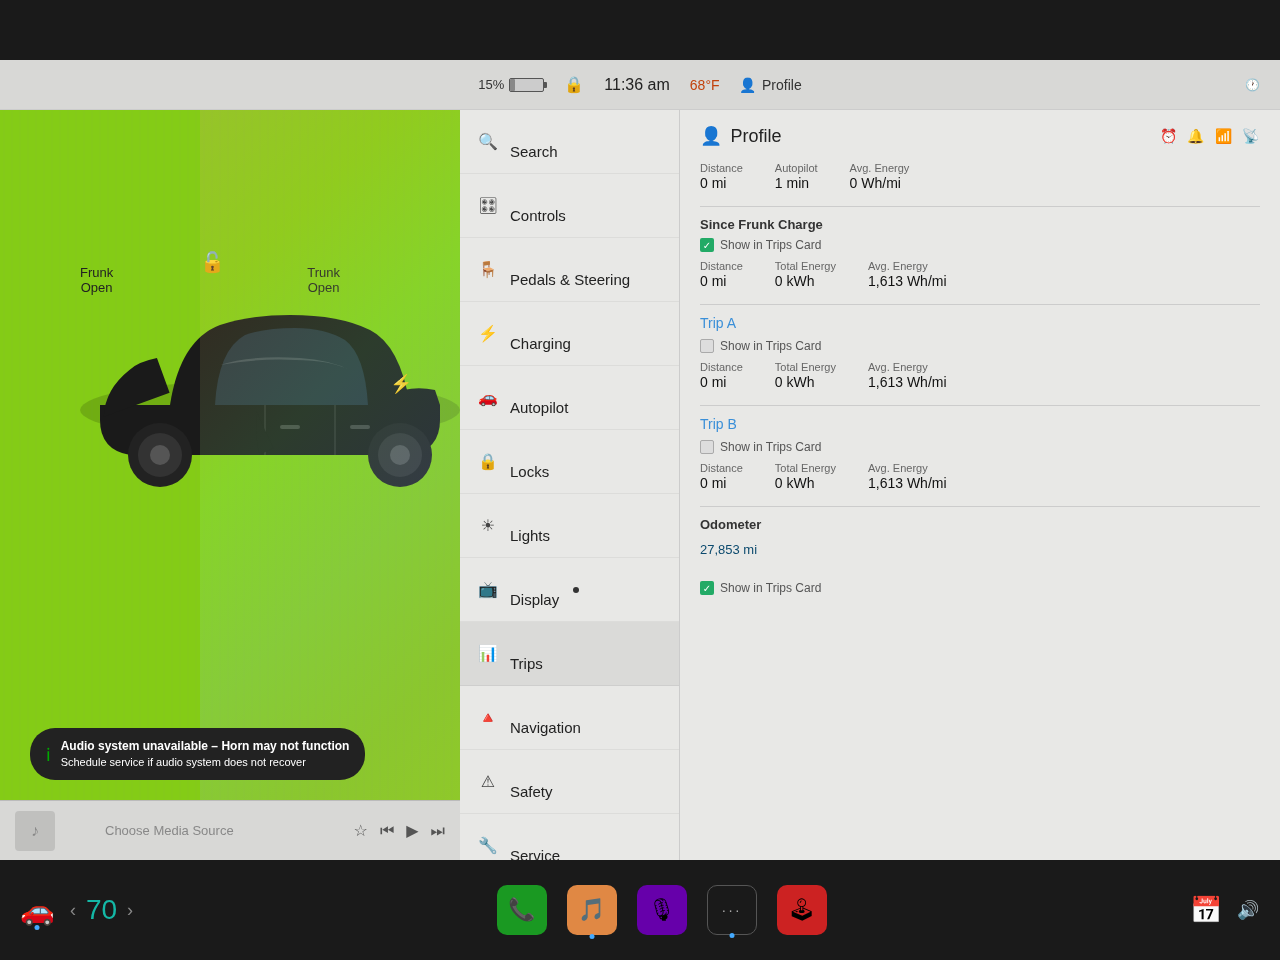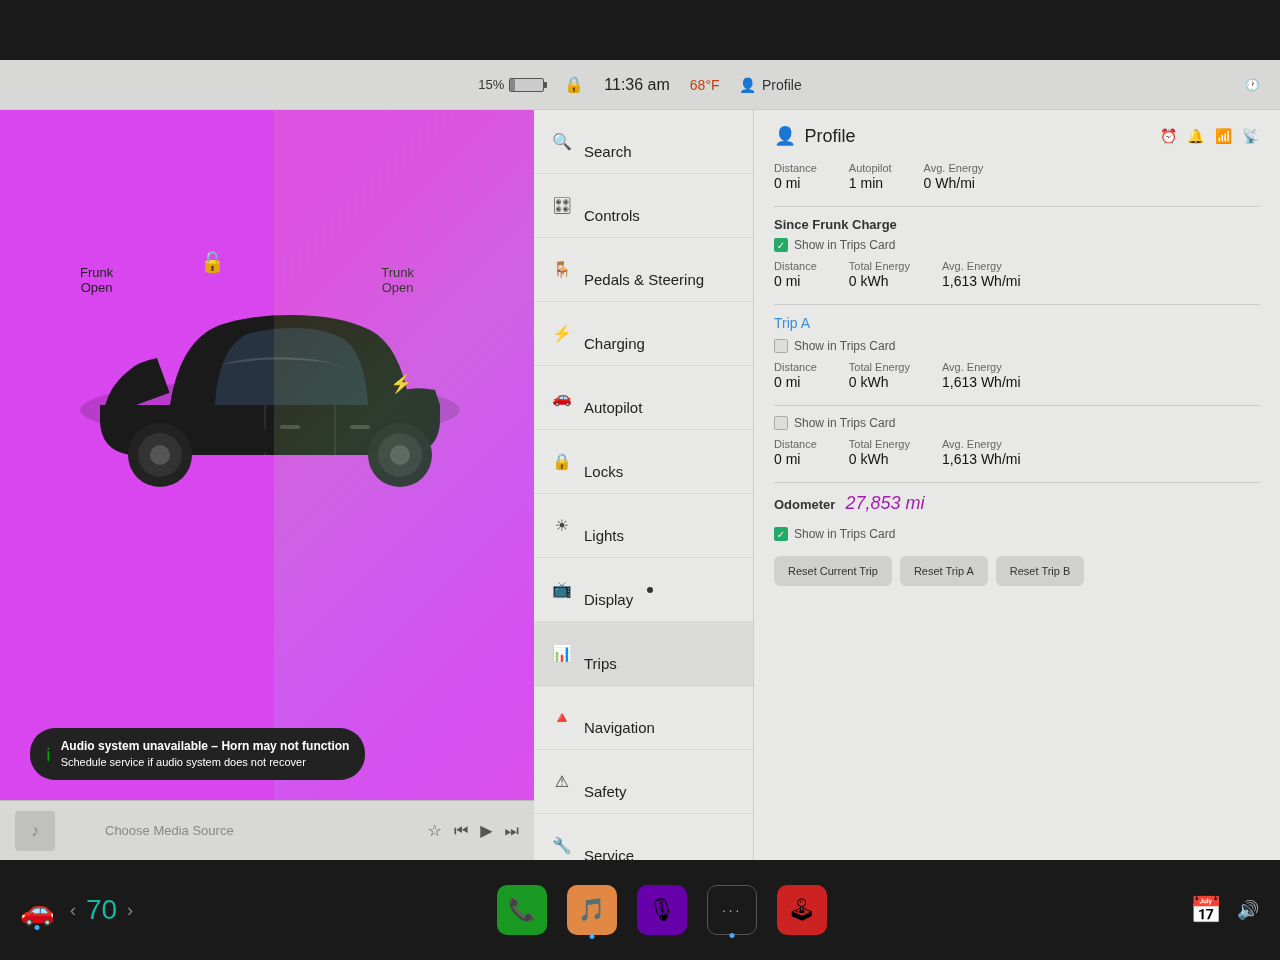--- a/index.html
+++ b/index.html
@@ -108,22 +108,22 @@
 
     
     .main-content {
       display: flex;
       flex: 1;
       overflow: hidden;
     }
 
     
     .left-panel {
-      width: 534px;
-      background: #d946ef;
+      width: 460px;
+      background: #84cc16;
       position: relative;
       overflow: hidden;
       flex-shrink: 0;
     }
 
     .frunk-label {
       position: absolute;
       top: 155px;
       left: 80px;
       font-size: 13px;
@@ -382,33 +382,33 @@
       height: 14px;
       background: #ddd;
       border: 1px solid #aaa;
       border-radius: 2px;
     }
 
     .odometer-row {
       display: flex;
       align-items: baseline;
       gap: 10px;
-      margin-bottom: 13px;
+      margin-bottom: 24px;
+      flex-direction: column;
     }
 
     .odometer-label {
       font-size: 13px;
       color: #333;
       font-weight: 600;
     }
 
     .odometer-value {
-      font-size: 18px;
-      color: #a21caf;
-      font-style: italic;
+      font-size: 13px;
+      color: #0c4a6e;
     }
 
     .reset-buttons {
       display: flex;
       gap: 8px;
       margin-top: 10px;
     }
 
     .reset-btn {
       background: #d0d0ce;
@@ -806,20 +806,21 @@
           <div class="trip-stat">
             <span class="trip-stat-label">Avg. Energy</span>
             <span class="trip-stat-value">1,613 Wh/mi</span>
           </div>
         </div>
       </div>
 
       <div class="divider"></div>
 
       <div class="trip-section">
+        <div class="trip-link">Trip B</div>
         <div class="show-in-trips-unchecked">
           <div class="checkbox-empty"></div>
           <span>Show in Trips Card</span>
         </div>
         <div class="trip-stats-row">
           <div class="trip-stat">
             <span class="trip-stat-label">Distance</span>
             <span class="trip-stat-value">0 mi</span>
           </div>
           <div class="trip-stat">
@@ -839,25 +840,20 @@
         <div class="odometer-row">
           <span class="odometer-label">Odometer</span>
           <span class="odometer-value">27,853 mi</span>
         </div>
         <div class="show-in-trips">
           <div class="checkbox-icon">✓</div>
           <span>Show in Trips Card</span>
         </div>
       </div>
 
-      <div class="reset-buttons">
-        <button class="reset-btn">Reset Current Trip</button>
-        <button class="reset-btn">Reset Trip A</button>
-        <button class="reset-btn">Reset Trip B</button>
-      </div>
 
     </div>
   </div>
 </div>
 
 <div class="taskbar">
   <div class="taskbar-left">
     <div style="position:relative; cursor:pointer;">
       <span style="font-size:28px; color:#aaa;">🚗</span>
       <div class="taskbar-car-dot"></div>

